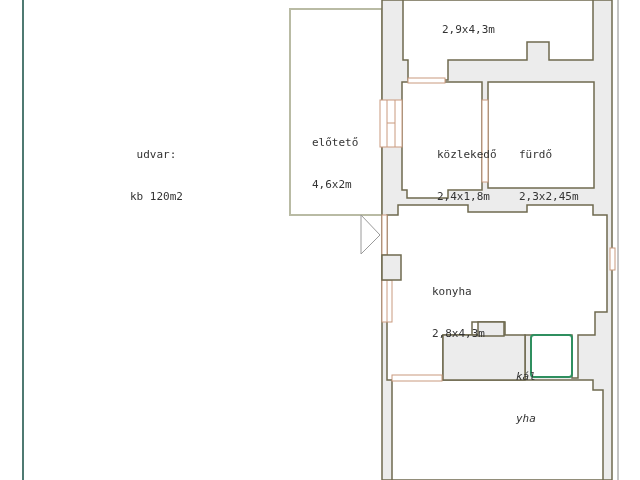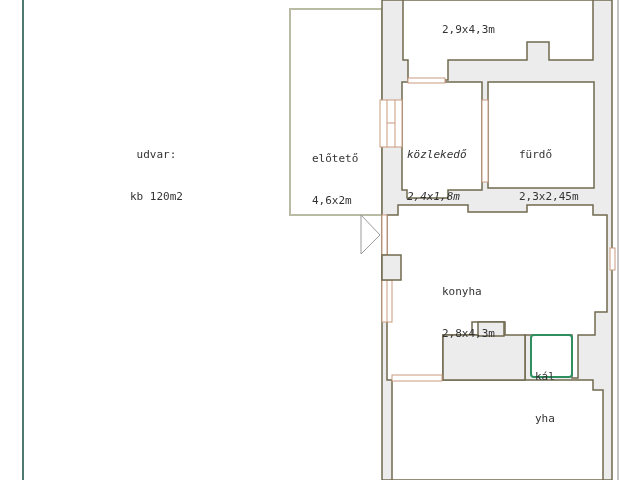--- a/index.html
+++ b/index.html
@@ -63,45 +63,45 @@
   <rect x="382" y="255" width="19" height="25" fill="#ececec" stroke="#6f6a4f" stroke-width="1.5"></rect>
 
   <path d="M361 215 L380 235 L361 254 Z" fill="none" stroke="#9a9a9a" stroke-width="1"></path>
 </svg>
 
 <div class="lbl" style="left:130px; top:120px;text-align:center;">
   <span>udvar:</span>
   <span>kb 120m2</span>
 </div>
 
-<div class="lbl" style="left:312px; top:124px;">
+<div class="lbl" style="left:312px; top:108px;">
   <span>előtető</span>
   <span>4,6x2m</span>
 </div>
 
 <div class="lbl" style="left:442px; top:-5px;">
   <span>2,9x4,3m</span>
 </div>
 
-<div class="lbl" style="left:407px; top:120px;font-style:italic;">
+<div class="lbl" style="left:437px; top:120px;">
   <span>közlekedő</span>
   <span>2,4x1,8m</span>
 </div>
 
 <div class="lbl" style="left:519px; top:120px;">
   <span>fürdő</span>
   <span>2,3x2,45m</span>
 </div>
 
-<div class="lbl" style="left:442px; top:257px;">
+<div class="lbl" style="left:432px; top:257px;">
   <span>konyha</span>
   <span>2,8x4,3m</span>
 </div>
 
-<div class="lbl" style="left:535px; top:342px;">
+<div class="lbl" style="left:516px; top:342px;font-style:italic;">
   <span>kál</span>
   <span>yha</span>
 </div>
 
 <div class="lbl" style="left:442px; top:456px;">
   
   
 </div>
 
 </body></html>

